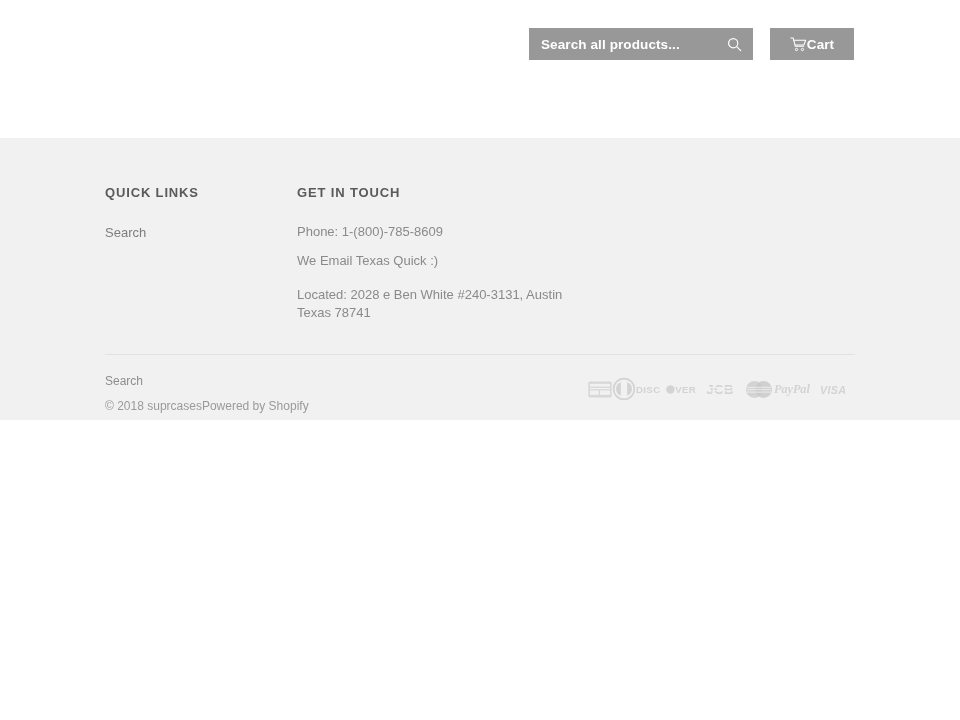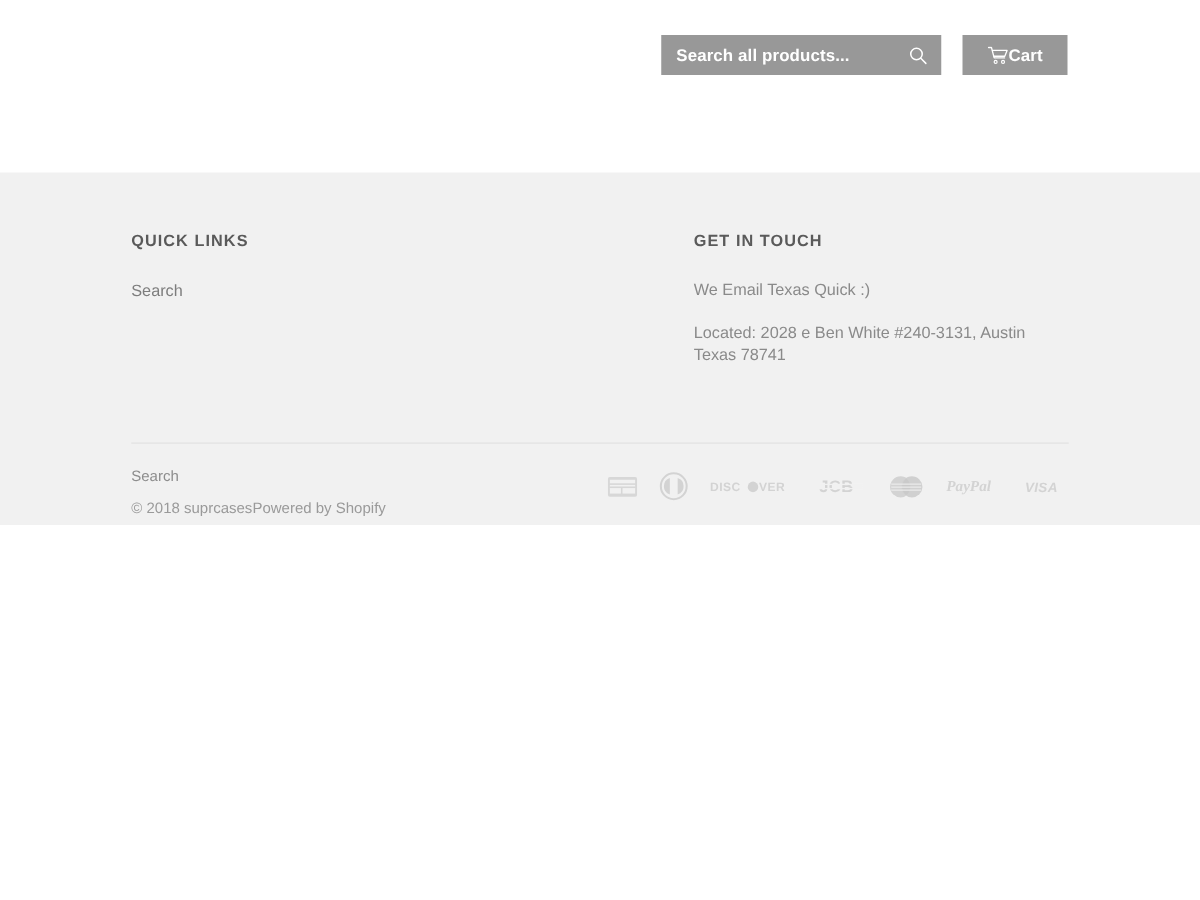--- a/index.html
+++ b/index.html
@@ -116,21 +116,20 @@
 
   .footer-inner {
     position: relative;
     width: 750px;
     margin: 0 auto;
     padding-top: 47px;
   }
 
   .footer-cols {
     display: flex;
-    justify-content: space-between;
   }
 
   .col-quick-links { width: 192px; flex: 0 0 192px; }
   .col-get-in-touch { width: 300px; flex: 0 0 300px; }
 
   .footer-heading {
     font-size: 13px;
     font-weight: bold;
     letter-spacing: 0.85px;
     color: #5a5a5a;
@@ -185,21 +184,20 @@
   .copyright a {
     color: #9a9a9a;
     text-decoration: none;
     margin-left: 0;
   }
 
   .payment-icons {
     float: right;
     display: flex;
     align-items: center;
-    gap: 17px;
     padding-top: 4px;
   }
   .payment-icon { display: block; opacity: 0.95; }
 
   .clearfix::after { content: ""; display: block; clear: both; }
 </style>
 </head>
 <body>
 
 <div class="page">
@@ -239,20 +237,21 @@
 
       <div class="footer-cols">
 
         <div class="col-quick-links">
           <h4 class="footer-heading">QUICK LINKS</h4>
           <a class="footer-link" href="#">Search</a>
         </div>
 
         <div class="col-get-in-touch">
           <h4 class="footer-heading">GET IN TOUCH</h4>
+          <p class="touch-line">Phone: 1-(800)-785-8609</p>
           <p class="touch-line">We Email Texas Quick :)</p>
           <p class="touch-line">Located: 2028 e Ben White #240-3131, Austin Texas 78741</p>
         </div>
 
       </div>
 
       <div class="footer-bottom clearfix">
 
         <div class="bottom-left">
           <a class="bottom-nav-link" href="#">Search</a>

